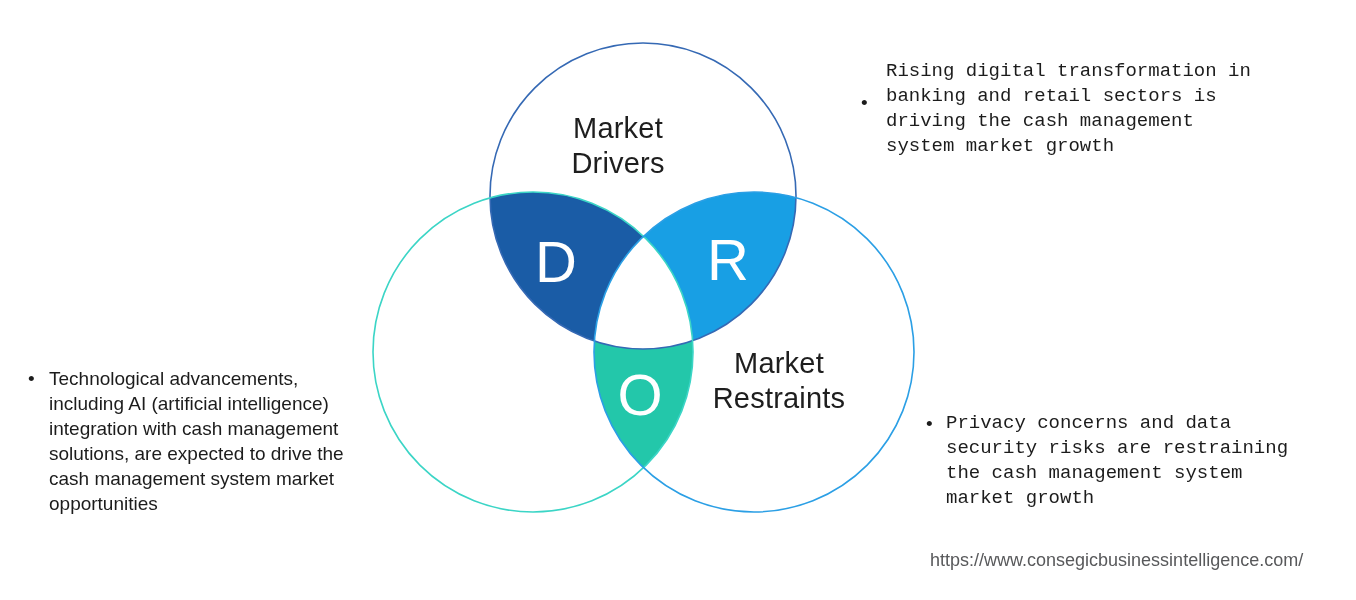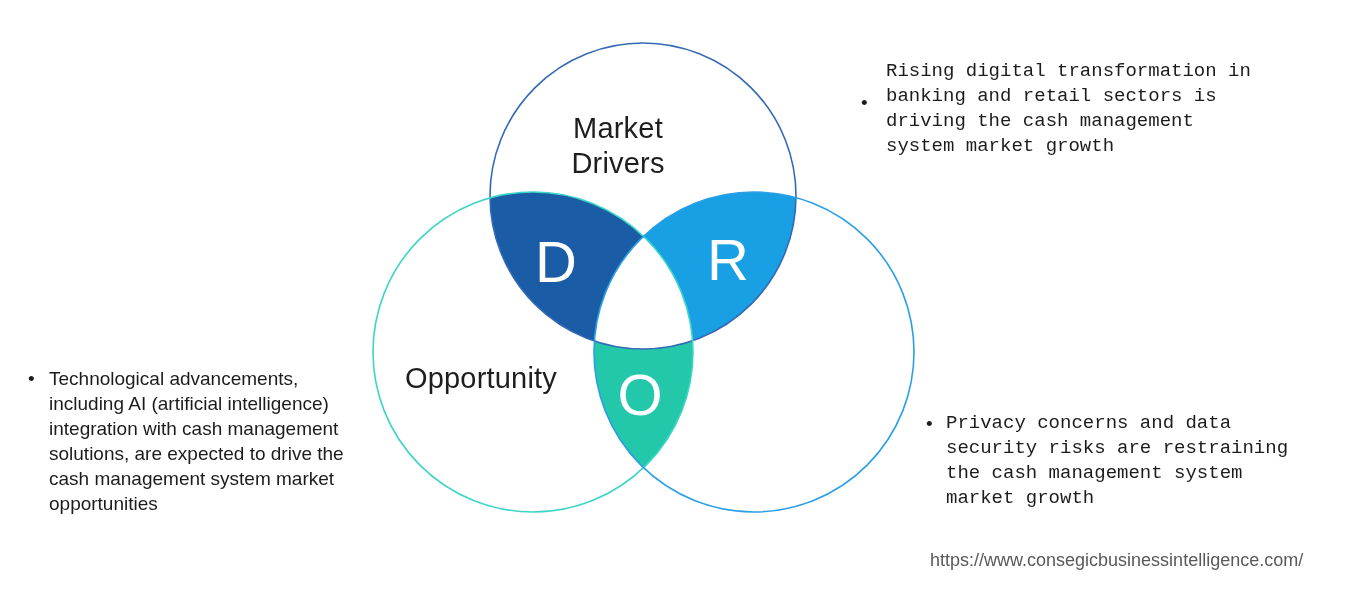--- a/index.html
+++ b/index.html
@@ -103,22 +103,22 @@
       </g>
     </g>
 
     <circle cx="643" cy="196" r="153" fill="none" stroke-width="1.6" stroke="#3569B4"></circle>
     <circle cx="533" cy="352" r="160" fill="none" stroke-width="1.6" stroke="#3BD5C6"></circle>
     <circle cx="754" cy="352" r="160" fill="none" stroke-width="1.6" stroke="#2B9FE5"></circle>
   </svg>
 
   <div class="circle-label" style="left:548px; top:111px; width:140px;">Market Drivers</div>
 
-  <div class="circle-label" style="left:371px; top:361px; width:220px;">Opportunity</div>
 
+  <div class="circle-label" style="left:703px; top:346px; width:152px;">Market Restraints</div>
 
   <div class="lens-letter" style="left: 521px; top: 230px; color: rgb(255, 255, 255);">D</div>
 
   <div class="lens-letter" style="left: 693px; top: 228px; color: rgb(255, 255, 255);">R</div>
 
   <div class="lens-letter" style="left: 605px; top: 363px; color: rgb(255, 255, 255);">O</div>
 
   <div class="note note-drivers">
     <span class="bullet">•</span>
     <span class="note-text">Rising digital transformation in banking and retail sectors is driving the cash management system market growth</span>

